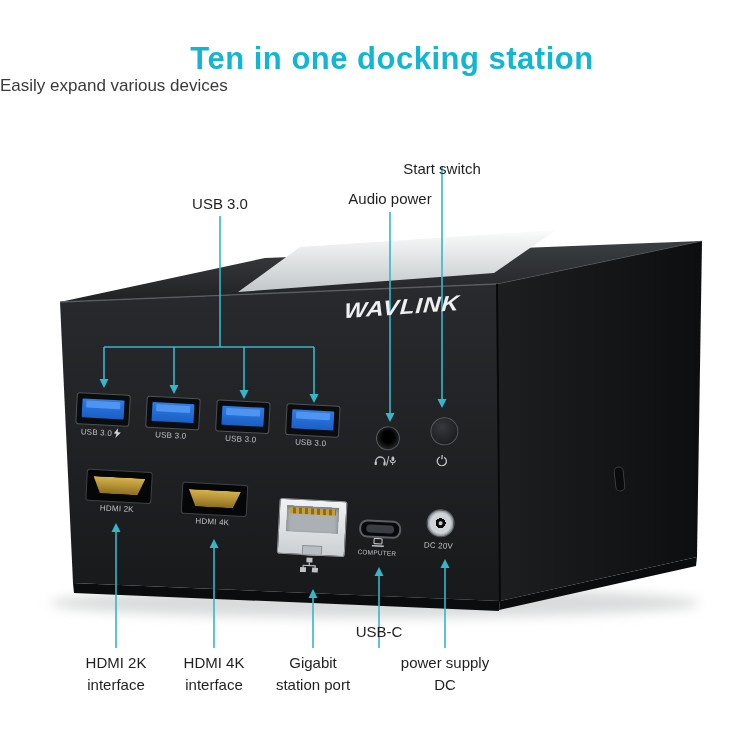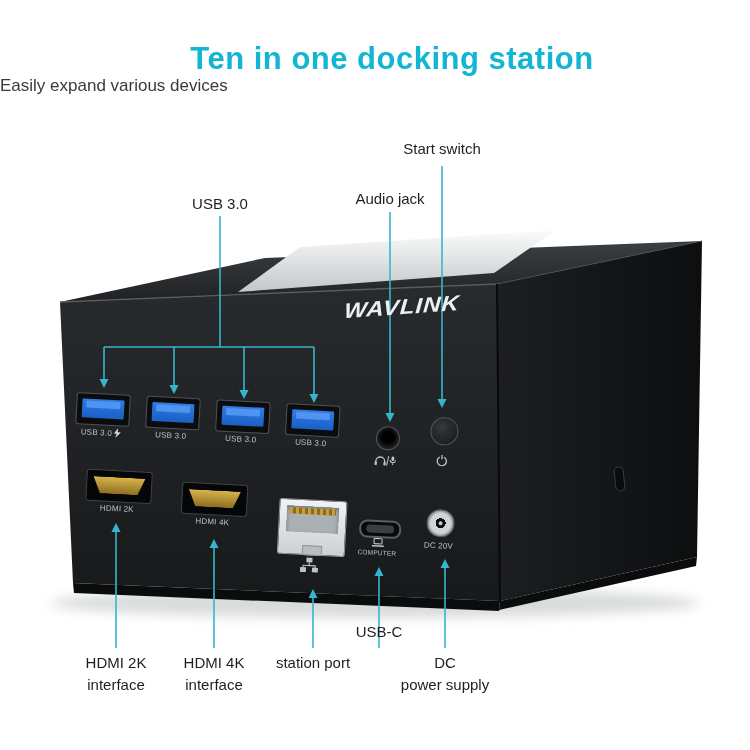--- a/index.html
+++ b/index.html
@@ -224,33 +224,34 @@
     <div class="dc">
         <div class="dc-pin"></div>
       </div>
     <div class="plabel" style="left:361px;top:226px;width:60px">
         <span>DC 20V</span>
       </div>
 
   </div>
 
   <div class="callout" style="left:170px;top:195px;width:100px">USB 3.0</div>
-  <div class="callout" style="left:330px;top:190px;width:120px">Audio jack</div>
-  <div class="callout" style="left:376px;top:140px;width:132px">Start switch</div>
+  <div class="callout" style="left:330px;top:190px;width:120px">Audio power</div>
+  <div class="callout" style="left:376px;top:160px;width:132px">Start switch</div>
 
   <div class="callout" style="left:56px;top:652px;width:120px">
     <div class="l">HDMI 2K</div>
     <div class="l">interface</div>
   </div>
   <div class="callout" style="left:154px;top:652px;width:120px">
     <div class="l">HDMI 4K</div>
     <div class="l">interface</div>
   </div>
   <div class="callout" style="left:253px;top:652px;width:120px">
+    <div class="l">Gigabit</div>
     <div class="l">station port</div>
   </div>
   <div class="callout" style="left:339px;top:623px;width:80px">USB-C</div>
   <div class="callout" style="left:385px;top:652px;width:120px">
+    <div class="l">power supply</div>
     <div class="l">DC</div>
-    <div class="l">power supply</div>
   </div>
 
 </div>
 
 </body></html>

